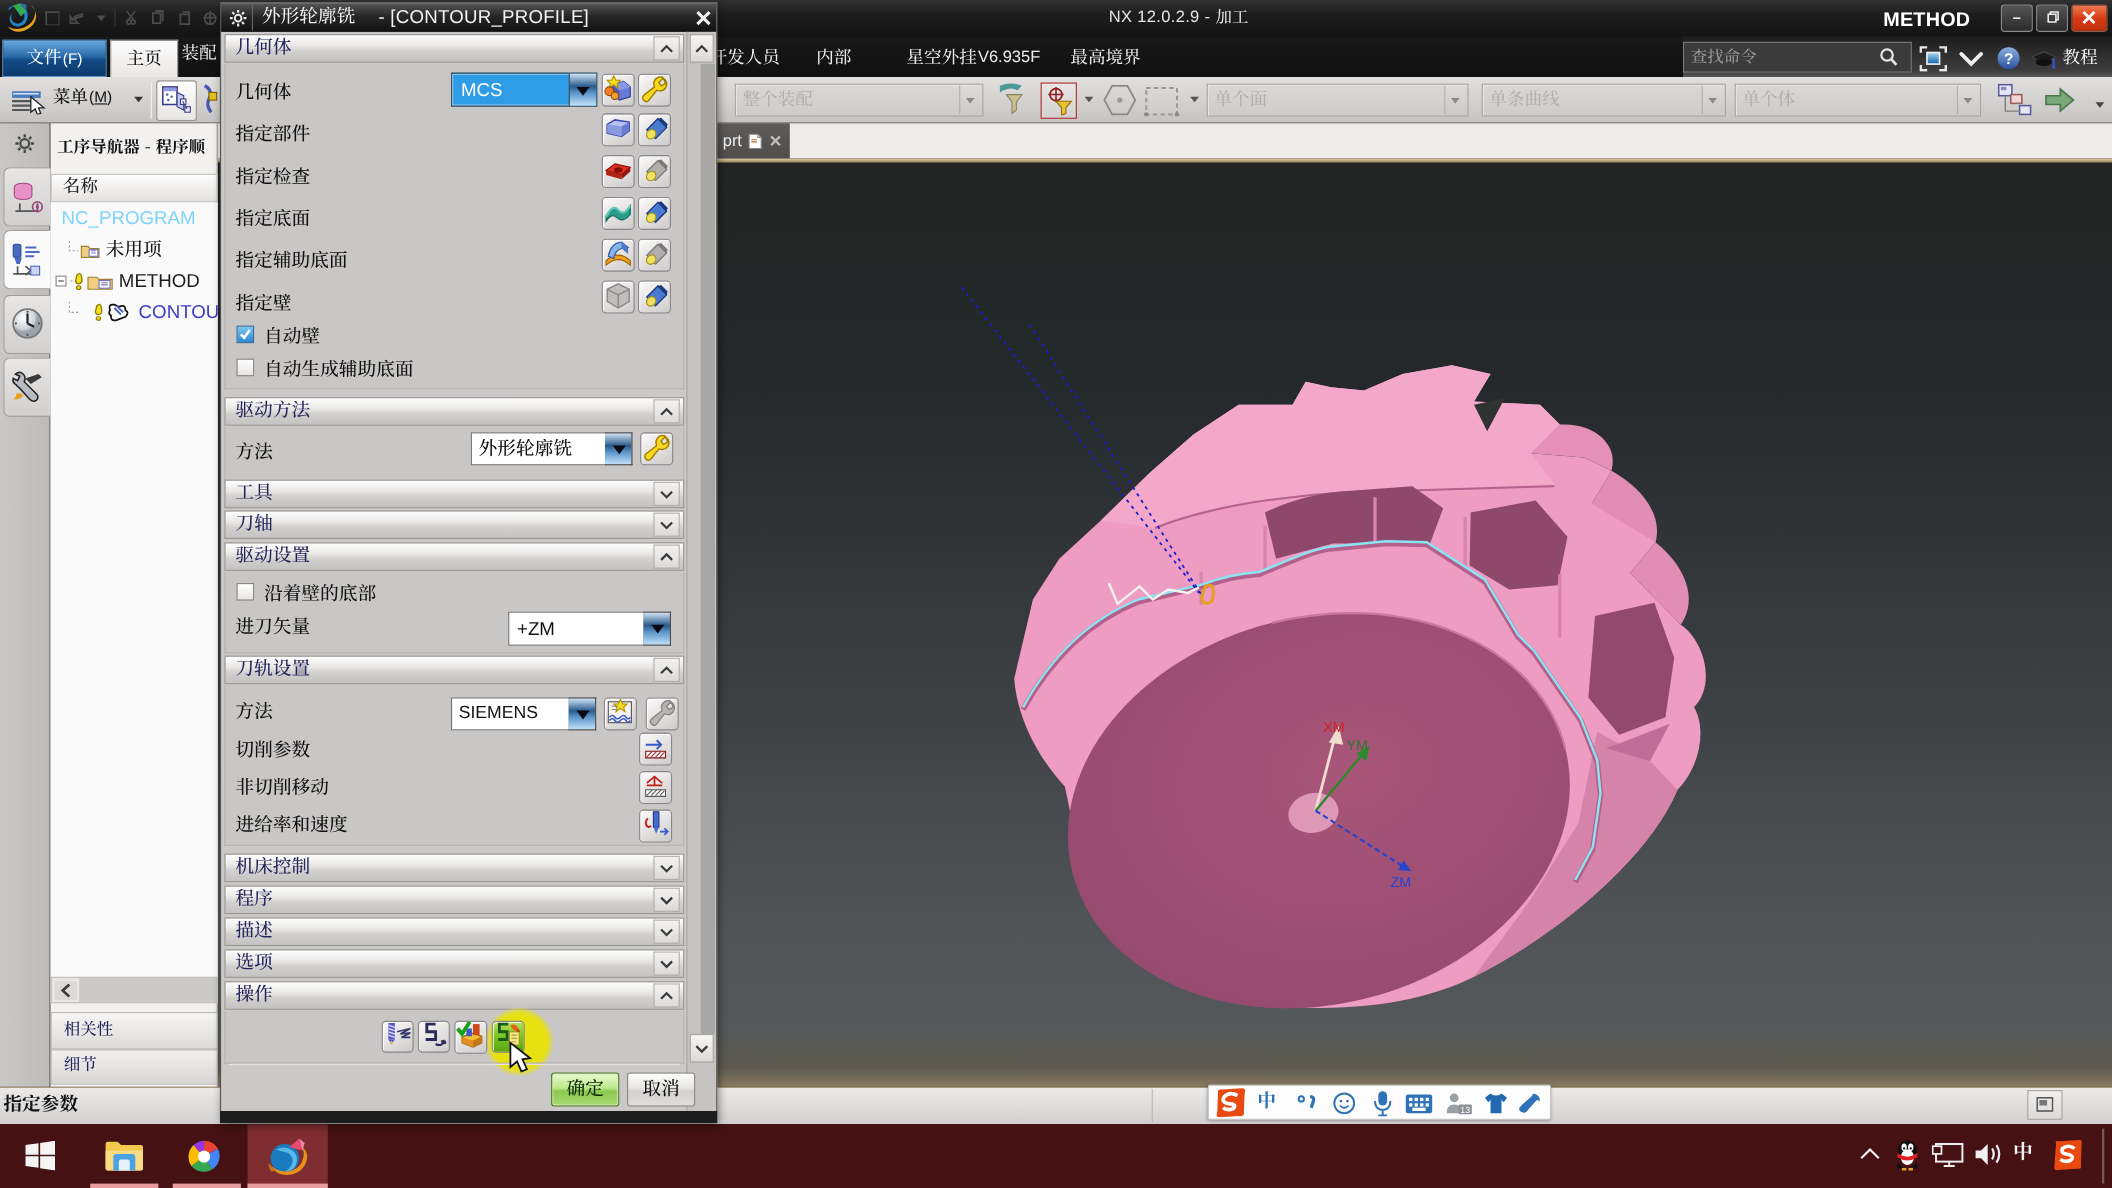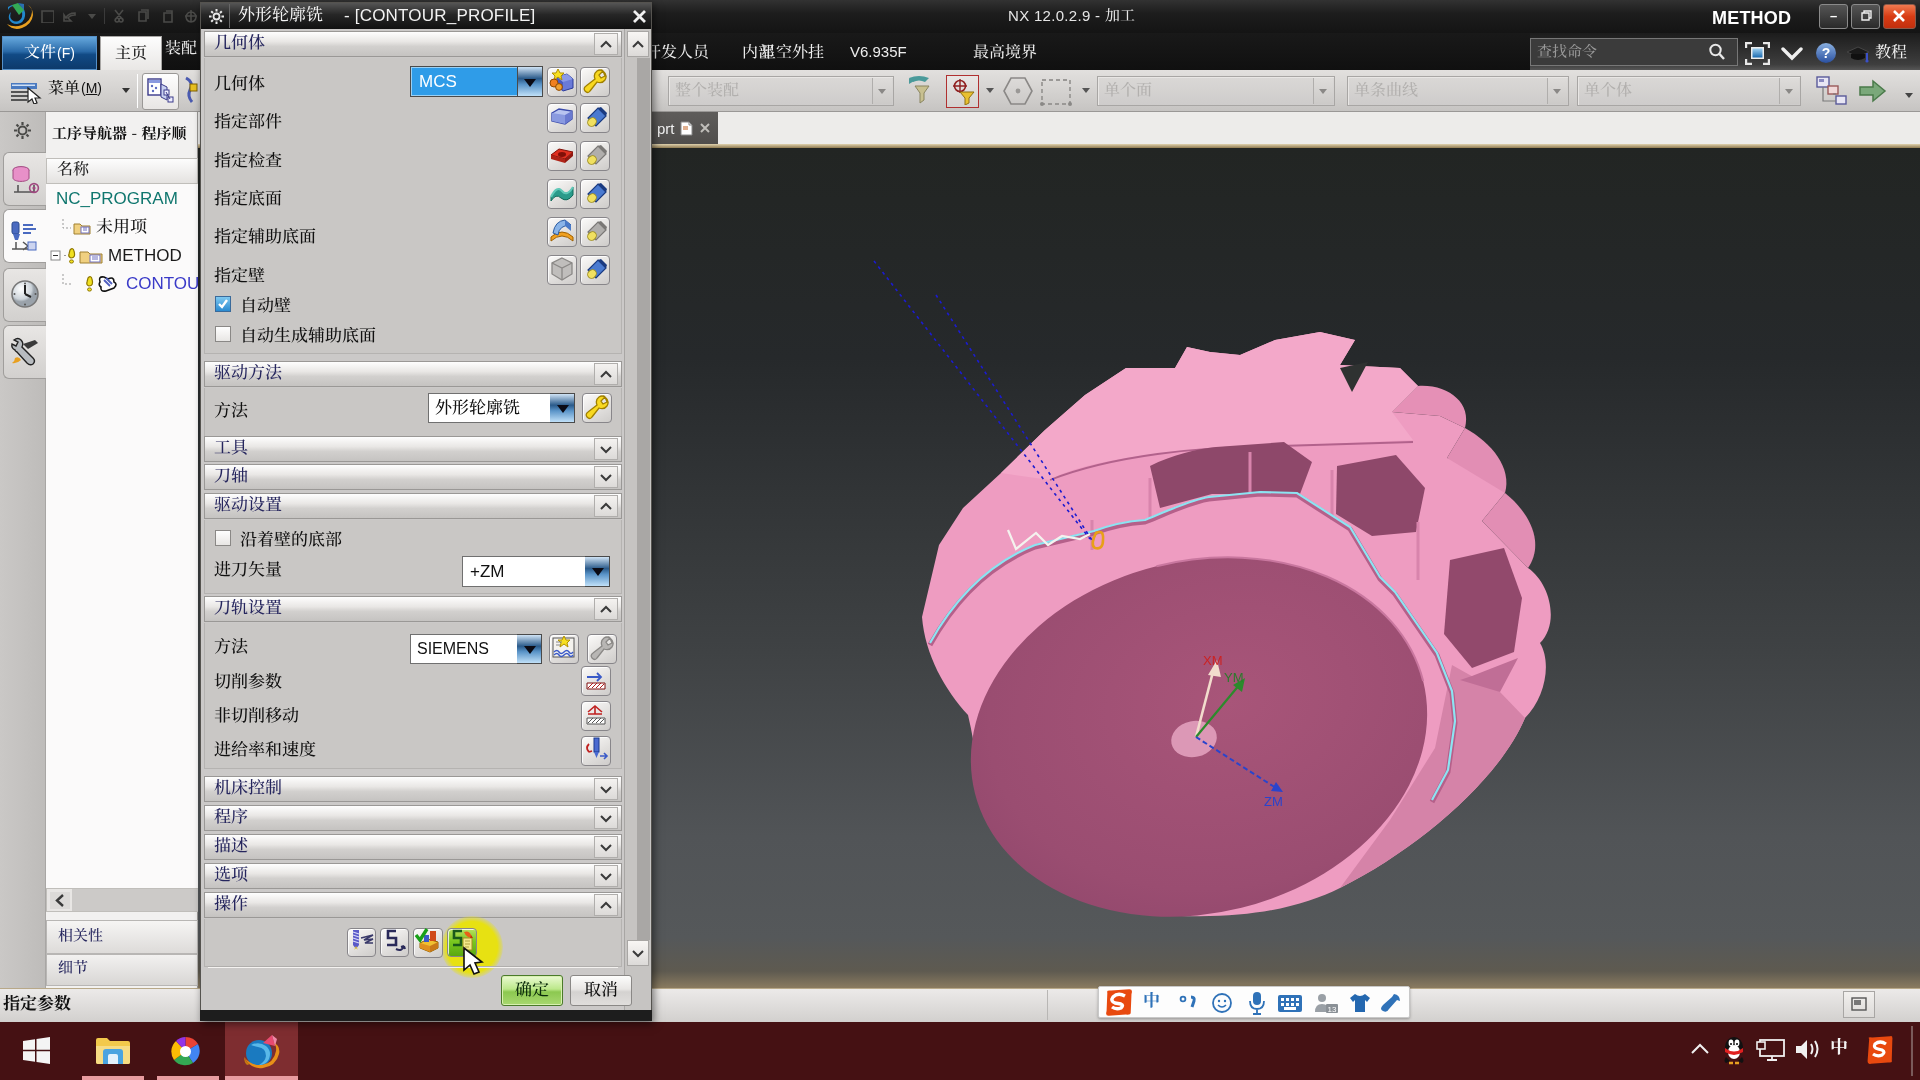--- a/index.html
+++ b/index.html
@@ -77,21 +77,21 @@
       <use href="#g4eba_500" transform="translate(32.0,13.4) scale(0.01600)"></use>
       <use href="#g5458_500" transform="translate(48.0,13.4) scale(0.01600)"></use>
     </svg>
   </div>
 <div style="position:absolute;left:742px;top:44px;width:40px;height:20px;">
     <svg width="33" height="18" fill="#ececec" style="display:block">
       <use href="#g5185_500" transform="translate(0.0,13.4) scale(0.01600)"></use>
       <use href="#g90e8_500" transform="translate(16.0,13.4) scale(0.01600)"></use>
     </svg>
   </div>
-<div style="position:absolute;left:760px;top:44px;width:160px;height:20px;display:flex;gap:25px;">
+<div style="position:absolute;left:824px;top:44px;width:160px;height:20px;display:flex;">
     <svg width="65" height="18" fill="#ececec" style="display:block">
       <use href="#g661f_500" transform="translate(0.0,13.4) scale(0.01600)"></use>
       <use href="#g7a7a_500" transform="translate(16.0,13.4) scale(0.01600)"></use>
       <use href="#g5916_500" transform="translate(32.0,13.4) scale(0.01600)"></use>
       <use href="#g6302_500" transform="translate(48.0,13.4) scale(0.01600)"></use>
     </svg>
     <span style="color:#ececec;font-size:15px;line-height:16px;margin-top:0px">V6.935F</span>
   </div>
 <div style="position:absolute;left:973px;top:44px;width:80px;height:20px;">
     <svg width="65" height="18" fill="#ececec" style="display:block">
@@ -410,21 +410,21 @@
     </svg>
   </div>
 <div style="position:absolute;left:46px;top:158px;width:152px;height:26px;background:linear-gradient(#fdfdfd,#e4e2e0);border:1px solid #c0beba;"></div>
 <div style="position:absolute;left:57px;top:161px;width:60px;height:20px;">
     <svg width="33" height="18" fill="#222222" style="display:block">
       <use href="#g540d_500" transform="translate(0.0,13.4) scale(0.01600)"></use>
       <use href="#g79f0_500" transform="translate(16.0,13.4) scale(0.01600)"></use>
     </svg>
   </div>
 <div style="position:absolute;left:46px;top:184px;width:152px;height:704px;background:#fbfafa;"></div>
-<div style="position:absolute;left:56px;top:189px;width:145px;height:21px;font:17px 'Liberation Sans';color:#0f766e;">NC_PROGRAM</div>
+<div style="position:absolute;left:56px;top:189px;width:145px;height:21px;font:17px 'Liberation Sans';color:#7dd3fc;">NC_PROGRAM</div>
 <svg class="abs" style="left:62px;top:218px" width="30" height="20" viewBox="0 0 30 20">
     <path d="M1 1v9h8" fill="none" stroke="#999" stroke-width="1" stroke-dasharray="2 2"></path>
     <path d="M12 6 L12 16 L28 16 L28 8 L20 8 L18 6Z" fill="#f0d080" stroke="#a08030"></path>
     <rect x="19" y="9" width="8" height="6" fill="#fff" stroke="#7070c0"></rect>
     <path d="M21 10h4M21 12h4" stroke="#7070c0"></path>
   </svg>
 <div style="position:absolute;left:96px;top:218px;width:60px;height:20px;">
     <svg width="52" height="19" fill="#1a1a1a" style="display:block">
       <use href="#g672a_500" transform="translate(0.0,14.3) scale(0.01700)"></use>
       <use href="#g7528_500" transform="translate(17.0,14.3) scale(0.01700)"></use>

